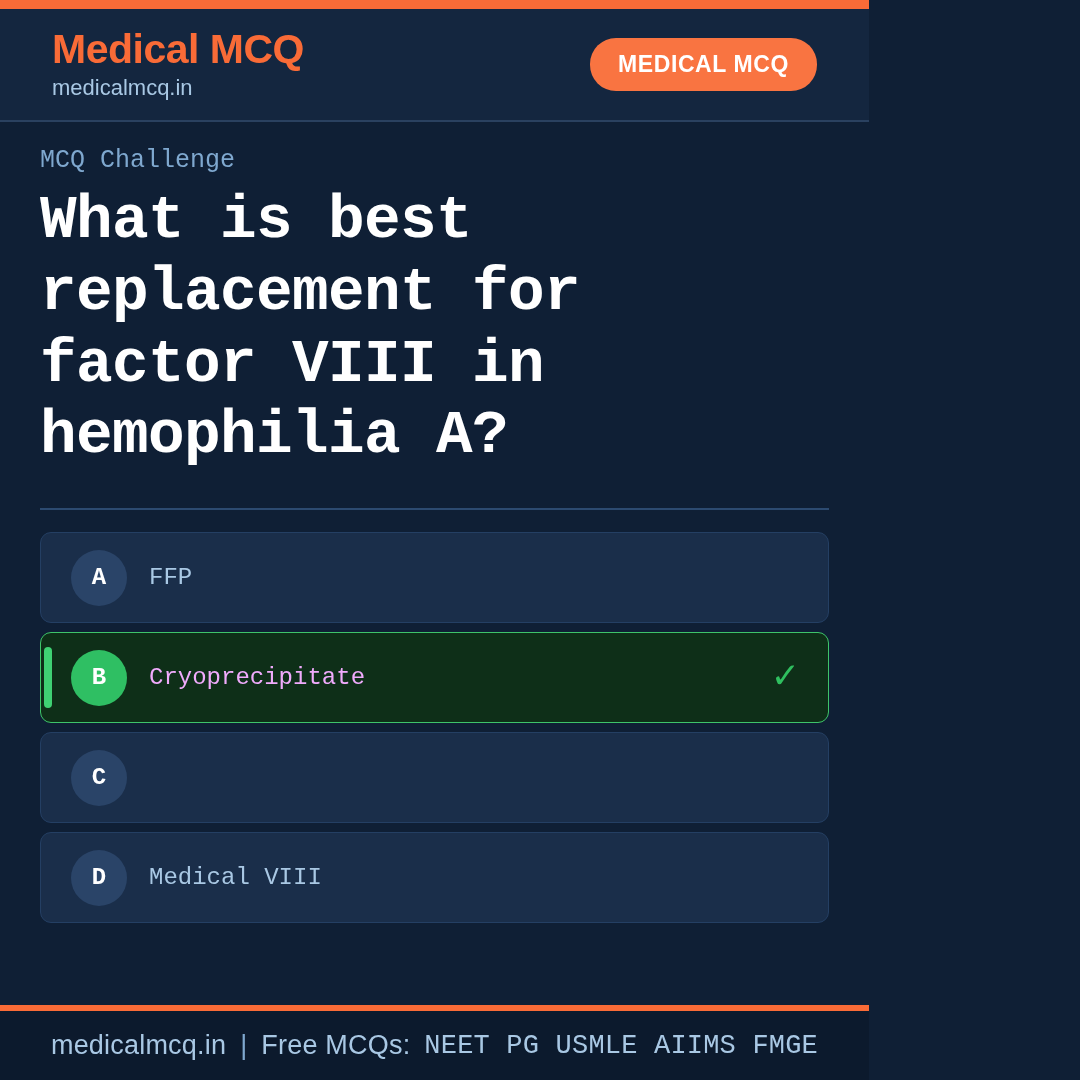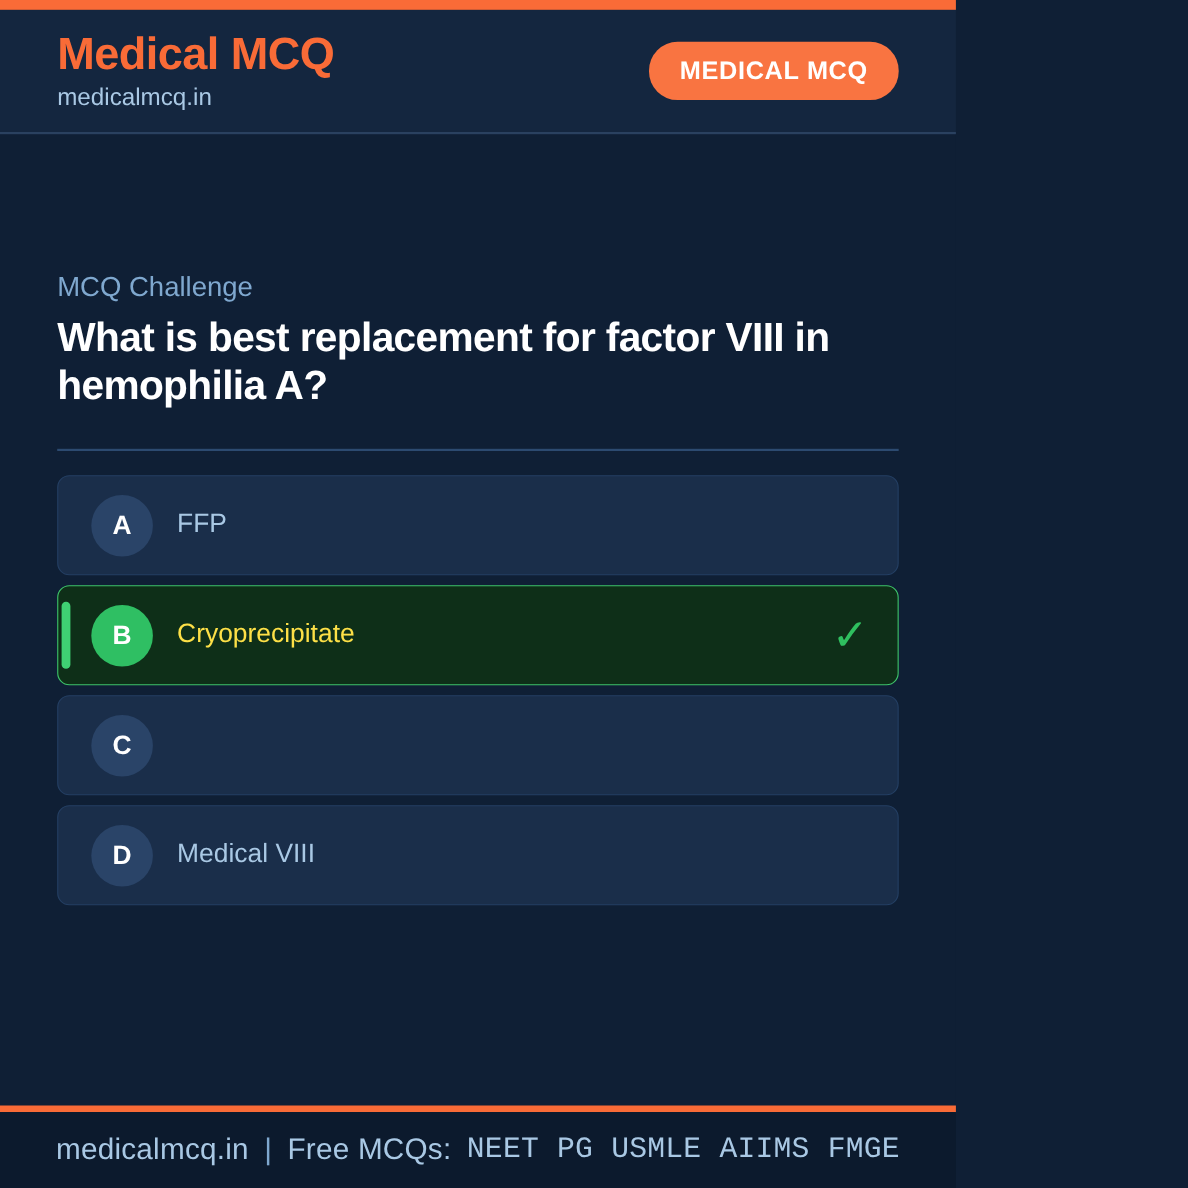--- a/index.html
+++ b/index.html
@@ -58,35 +58,36 @@
     letter-spacing:0.6px;
     padding:13px 28px;
     border-radius:26px;
     white-space:nowrap;
   }
 
   
   .main {
     flex:1 1 auto;
     position:relative;
-    padding:0 52px;
+    padding:0 40px;
     display:flex;
     flex-direction:column;
     justify-content:center;
+    font-family:Liberation Mono, monospace;
   }
   .content { margin-top:-58px; }
 
   .eyebrow {
     font-size:25px;
     color:#7fa8cf;
     margin-bottom:9px;
     line-height:1.2;
   }
   .question {
-    font-size:37px;
+    font-size:61px;
     font-weight:bold;
     color:#ffffff;
     line-height:1.18;
     letter-spacing:-0.6px;
     max-width:880px;
   }
   .rule {
     height:2px;
     background:#2c4a70;
     margin-top:36px;
@@ -134,21 +135,21 @@
     width:34px;
     text-align:center;
   }
 
   
   .option.correct {
     background:#0e2f18;
     border:1px solid #3ec46a;
   }
   .option.correct .badge { background:#2fbf63; }
-  .option.correct .label { color:#fde047; }
+  .option.correct .label { color:#f0abfc; }
   .option.correct .tick { opacity:1; }
   .option.correct .accent {
     position:absolute;
     left:3px; top:14px;
     width:8px;
     height:calc(100% - 28px);
     background:#3fd173;
     border-radius:4px;
   }
   .option .accent { display:none; }

